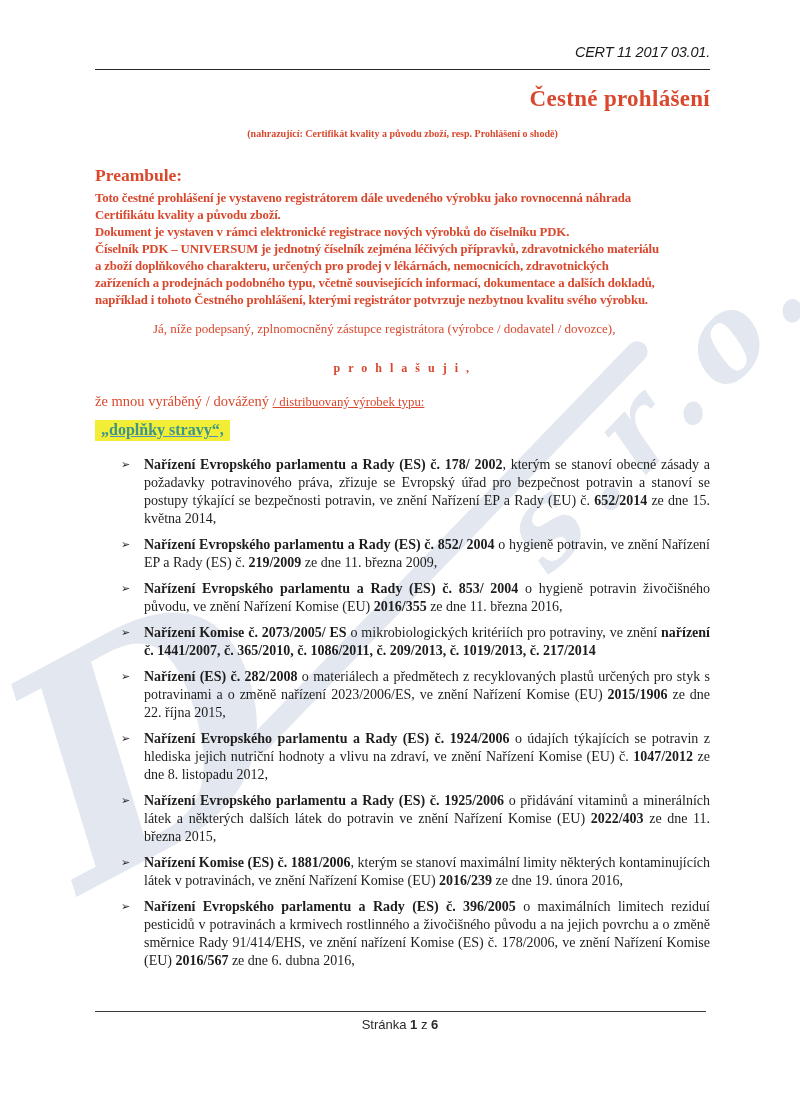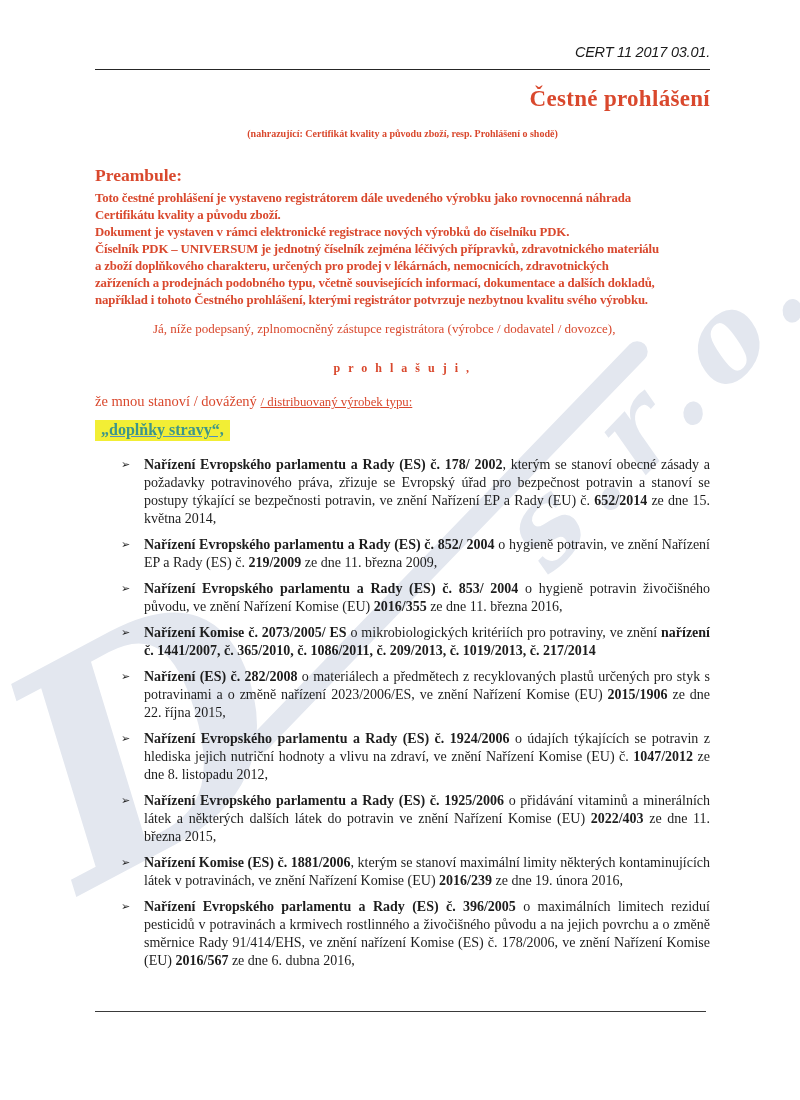--- a/index.html
+++ b/index.html
@@ -199,21 +199,21 @@
       <div class="preamble-line">a zboží doplňkového charakteru, určených pro prodej v lékárnách, nemocnicích, zdravotnických</div>
       <div class="preamble-line">zařízeních a prodejnách podobného typu, včetně souvisejících informací, dokumentace a dalších dokladů,</div>
       <div class="preamble-line">například i tohoto Čestného prohlášení, kterými registrátor potvrzuje nezbytnou kvalitu svého výrobku.</div>
     </div>
   </div>
 
   <div class="decl-intro">Já, níže podepsaný, zplnomocněný zástupce registrátora (výrobce / dodavatel / dovozce),</div>
 
   <div class="decl-verb">p r o h l a š u j i ,</div>
 
-  <div class="product-line"><span>že mnou stanoví / dovážený </span><span class="suffix"> / distribuovaný výrobek typu:</span></div>
+  <div class="product-line"><span>že mnou vyráběný / dovážený </span><span class="suffix"> / distribuovaný výrobek typu:</span></div>
 
   <div class="product-type-line">
     <span class="product-type">„doplňky stravy“,</span>
   </div>
 
 
   <div class="req-list">
       <div class="req-item">
         <span class="req-marker">➢</span>
         <span class="req-text"><span class="bold">Nařízení Evropského parlamentu a Rady (ES) č. 178/ 2002</span><span>, kterým se stanoví obecné zásady a požadavky potravinového práva, zřizuje se Evropský úřad pro bezpečnost potravin a stanoví se postupy týkající se bezpečnosti potravin, ve znění Nařízení EP a Rady (EU) č. </span><span class="bold">652/2014</span><span> ze dne 15. května 2014,</span></span>
@@ -246,14 +246,15 @@
         <span class="req-marker">➢</span>
         <span class="req-text"><span class="bold">Nařízení Komise (ES) č. 1881/2006</span><span>, kterým se stanoví maximální limity některých kontaminujících látek v potravinách, ve znění Nařízení Komise (EU) </span><span class="bold">2016/239</span><span> ze dne 19. února 2016,</span></span>
       </div>
       <div class="req-item">
         <span class="req-marker">➢</span>
         <span class="req-text"><span class="bold">Nařízení Evropského parlamentu a Rady (ES) č. 396/2005</span><span> o maximálních limitech reziduí pesticidů v potravinách a krmivech rostlinného a živočišného původu a na jejich povrchu a o změně směrnice Rady 91/414/EHS, ve znění nařízení Komise (ES) č. 178/2006, ve znění Nařízení Komise (EU) </span><span class="bold">2016/567</span><span> ze dne 6. dubna 2016,</span></span>
       </div>
     </div>
 
   <hr class="footer-rule">
+  <div class="page-footer"><span>Stránka </span><span class="bold">1</span><span> z </span><span class="bold">6</span></div>
 
 </div>
 
 </body></html>

